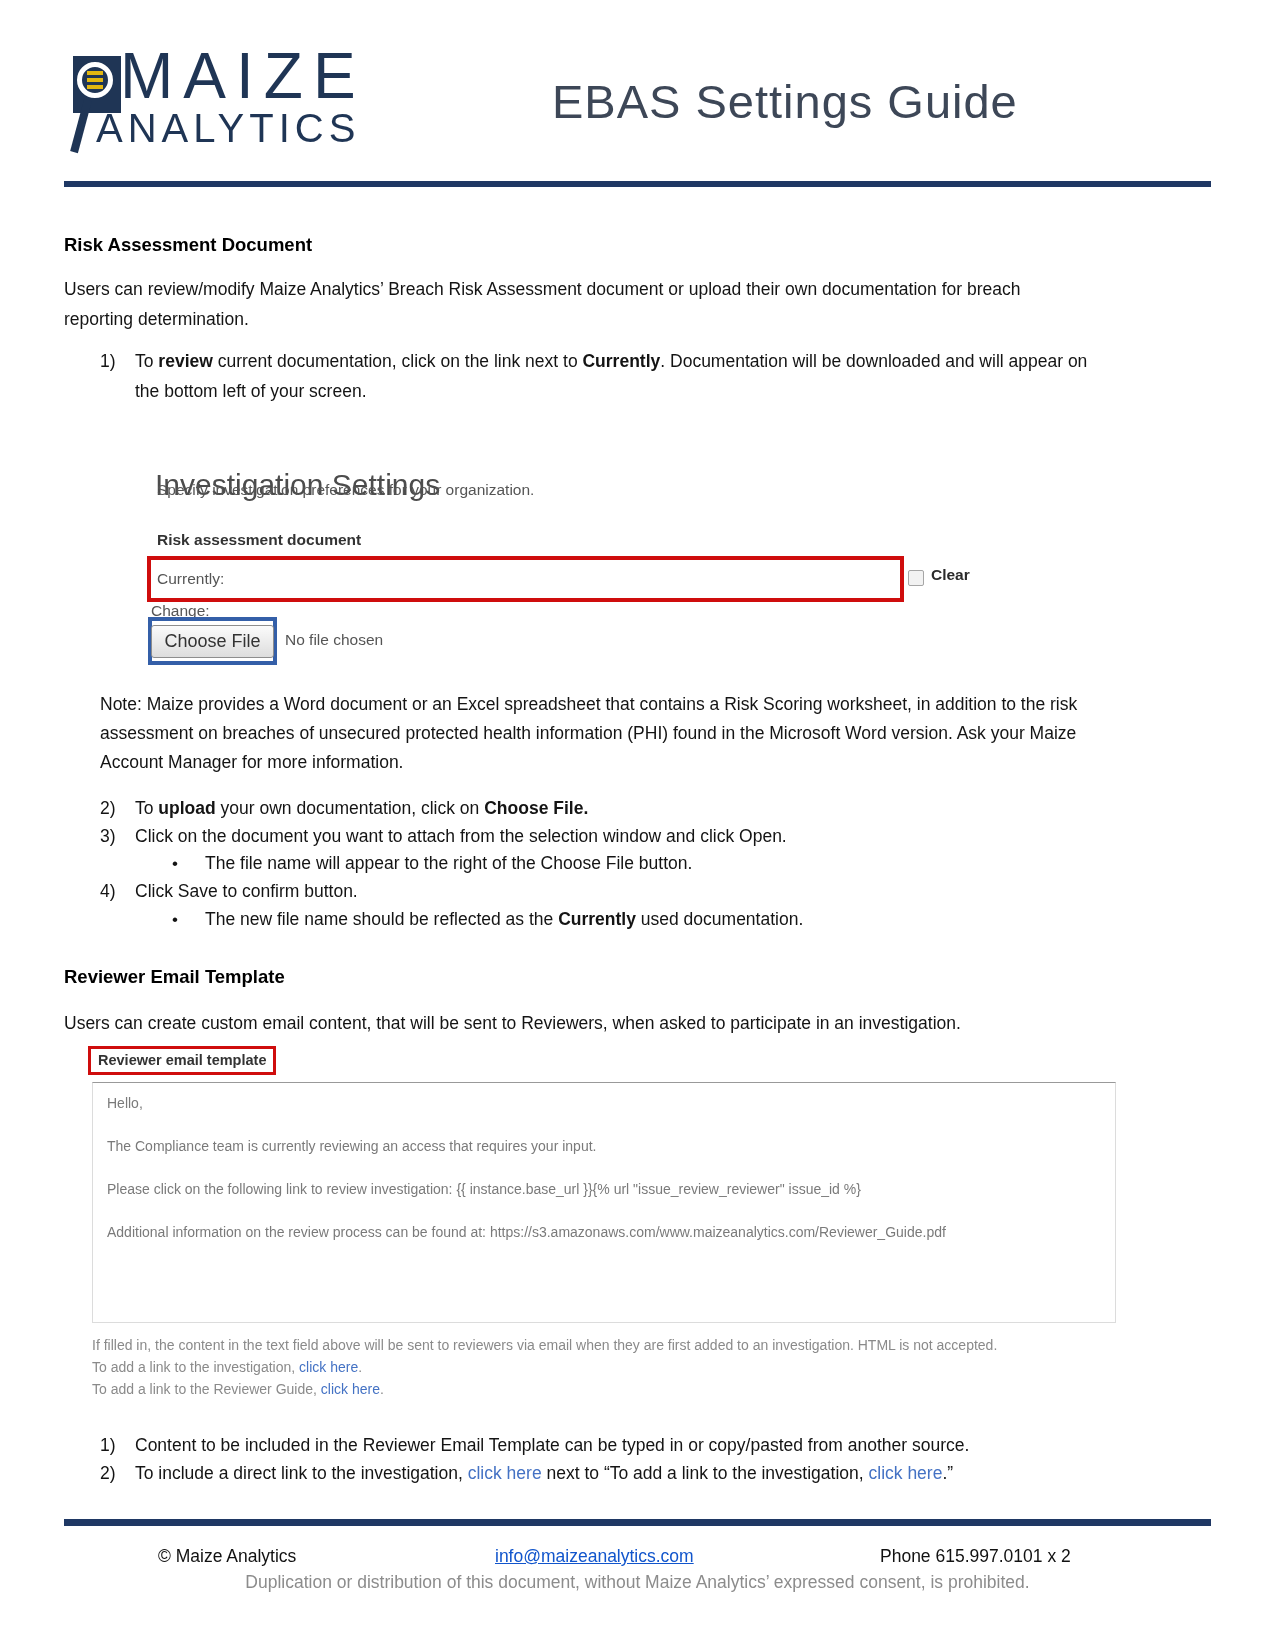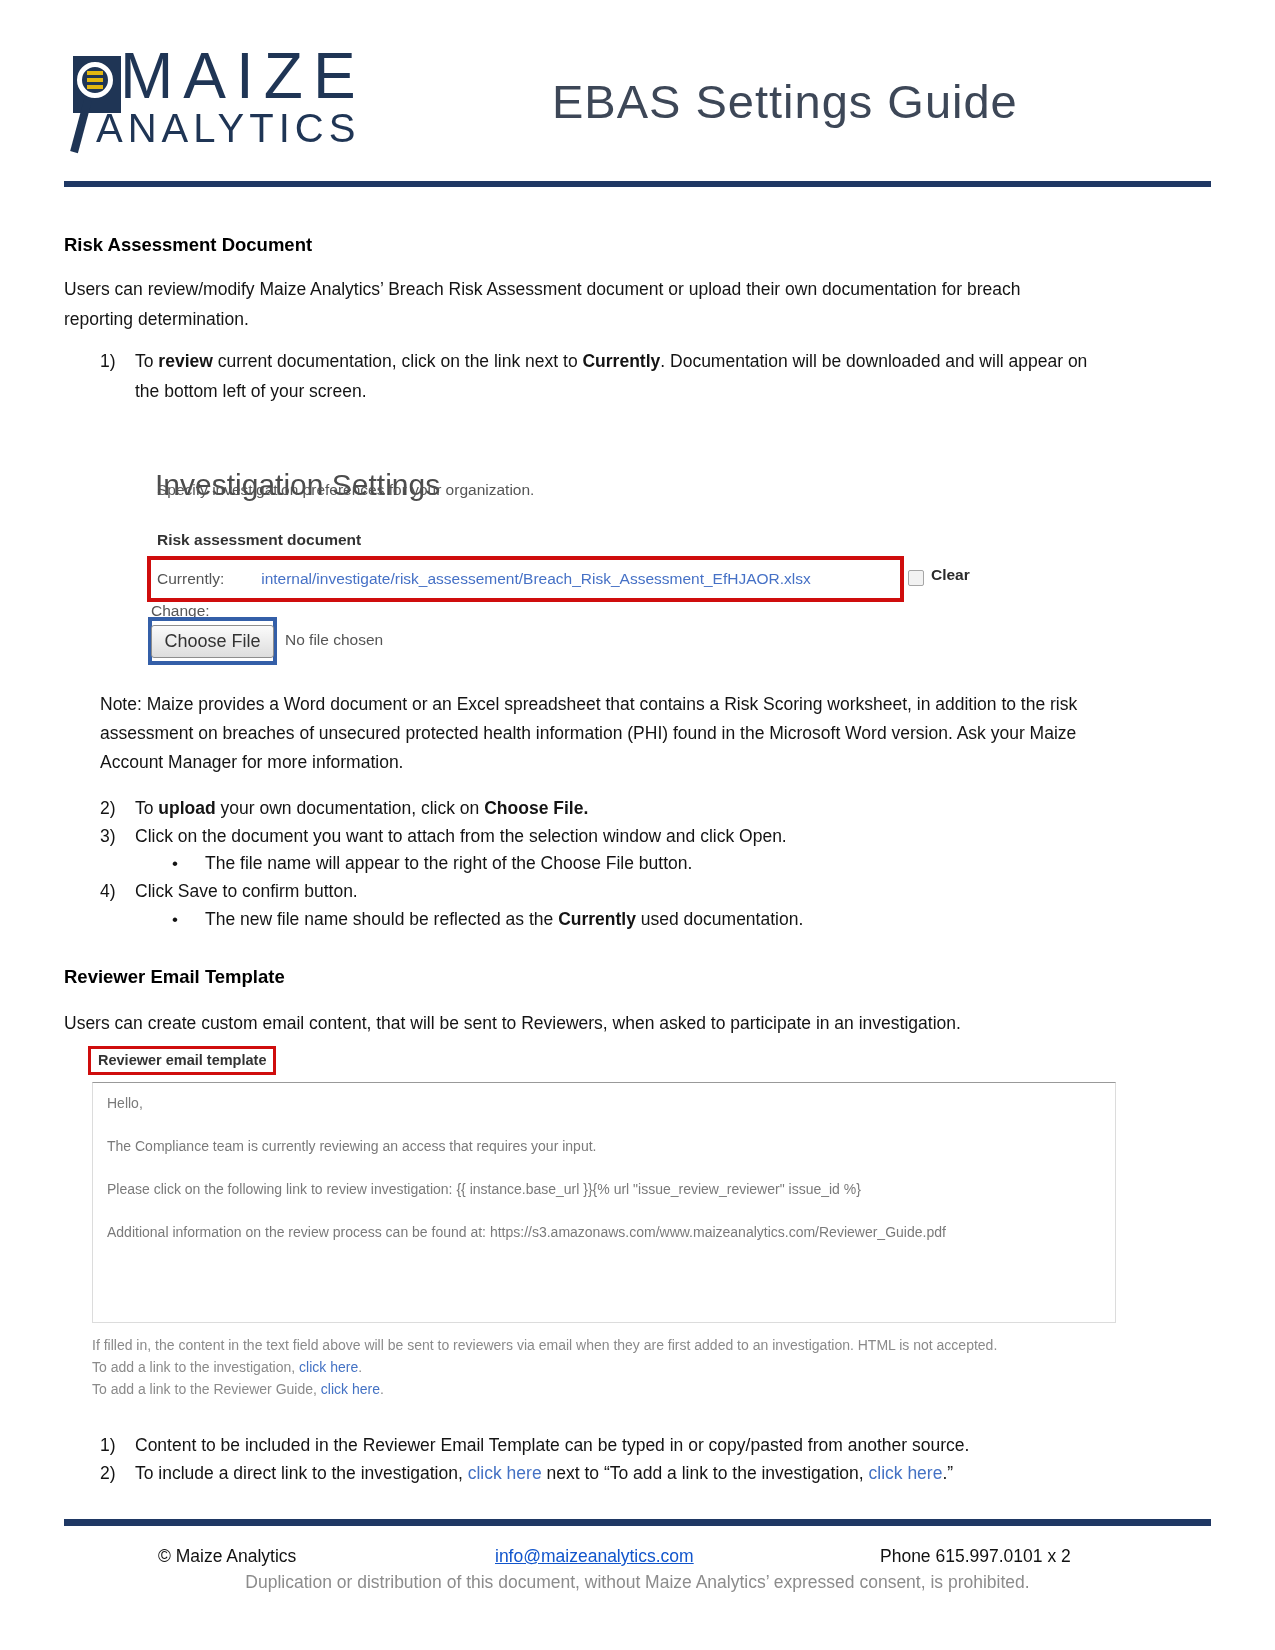--- a/index.html
+++ b/index.html
@@ -97,21 +97,20 @@
     <span class="num">1)</span>
     <span class="txt" style="width:970px;"><span>To </span><b>review</b><span> current documentation, click on the link next to </span><b>Currently</b><span>.  Documentation will be downloaded and will appear on the bottom left of your screen.</span></span>
   </div>
 
   <div class="shot-title">Investigation Settings</div>
   <div class="shot-sub">Specify investigation preferences for your organization.</div>
   <div class="shot-label">Risk assessment document</div>
 
   <div class="red-box">
     <span>Currently:</span>
-    <a>internal/investigate/risk_assessement/Breach_Risk_Assessment_EfHJAOR.xlsx</a>
   </div>
   <div class="checkbox"></div>
   <div class="clear-label">Clear</div>
   <div class="change-label">Change:</div>
   <div class="blue-box">
     <span class="btn-choose">Choose File</span>
   </div>
   <div class="no-file">No file chosen</div>
 
   <div class="para" style="left:100px;top:690px;width:1000px;line-height:29px;">Note:  Maize provides a Word document or an Excel spreadsheet that contains a Risk Scoring worksheet, in addition to the risk assessment on breaches of unsecured protected health information (PHI) found in the Microsoft Word version.  Ask your Maize Account Manager for more information.</div>

